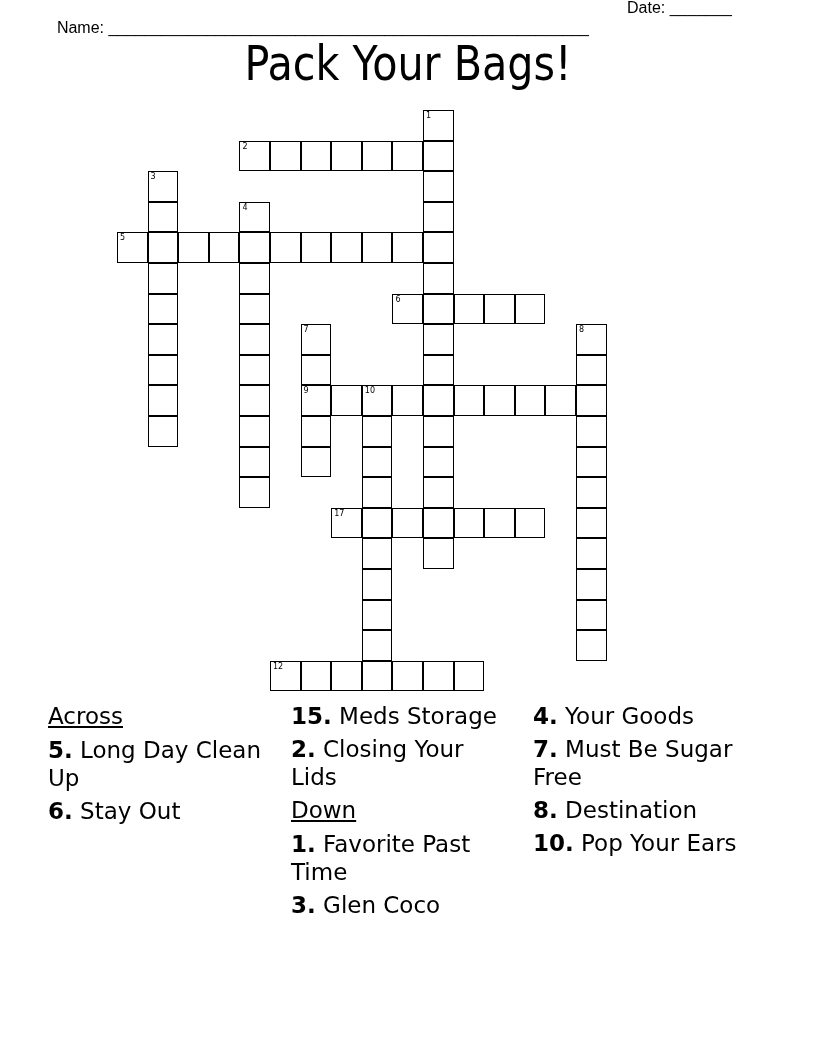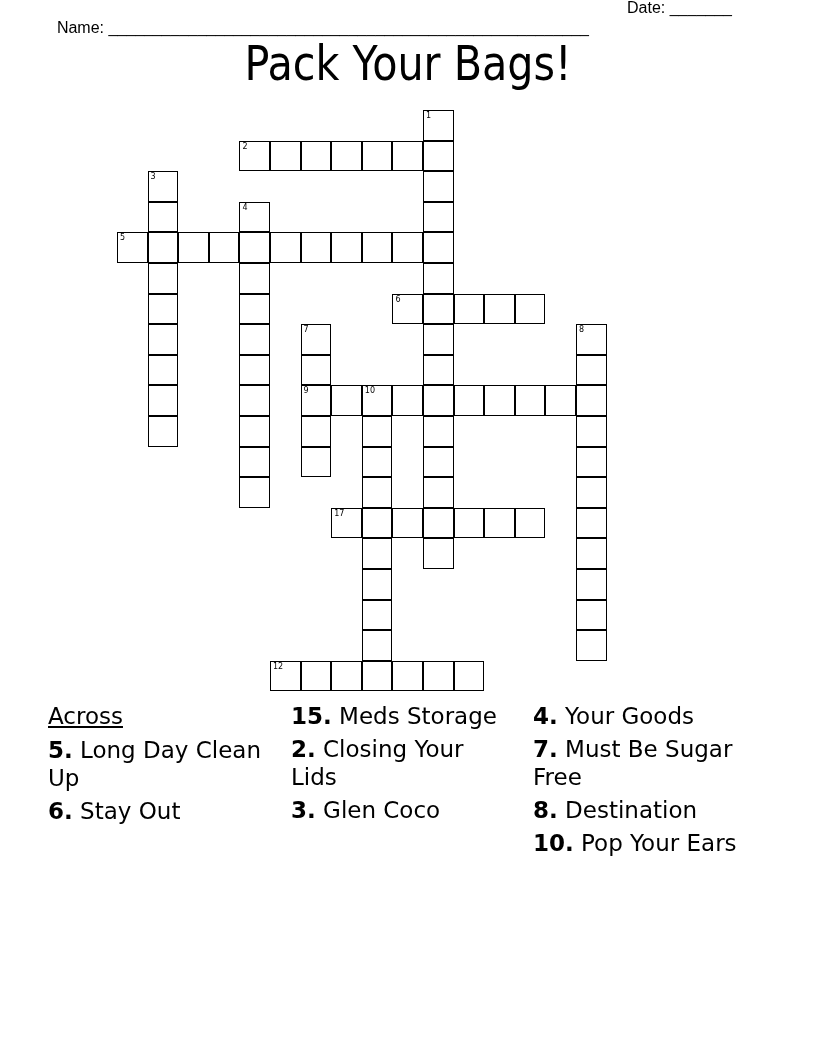--- a/index.html
+++ b/index.html
@@ -169,20 +169,22 @@
 
 <div class="clues col1">
   <span class="heading">Across</span>
   <span class="clue"><span class="n">5.</span> <span>Long Day Clean Up</span></span>
   <span class="clue"><span class="n">6.</span> <span>Stay Out</span></span>
 </div>
 
 <div class="clues col2">
   <span class="clue"><span class="n">15.</span> <span>Meds Storage</span></span>
   <span class="clue"><span class="n">2.</span> <span>Closing Your Lids</span></span>
+  <span class="heading">Down</span>
+  <span class="clue"><span class="n">1.</span> <span>Favorite Past Time</span></span>
   <span class="clue"><span class="n">3.</span> <span>Glen Coco</span></span>
 </div>
 
 <div class="clues col3">
   <span class="clue"><span class="n">4.</span> <span>Your Goods</span></span>
   <span class="clue"><span class="n">7.</span> <span>Must Be Sugar Free</span></span>
   <span class="clue"><span class="n">8.</span> <span>Destination</span></span>
   <span class="clue"><span class="n">10.</span> <span>Pop Your Ears</span></span>
 </div>
 

